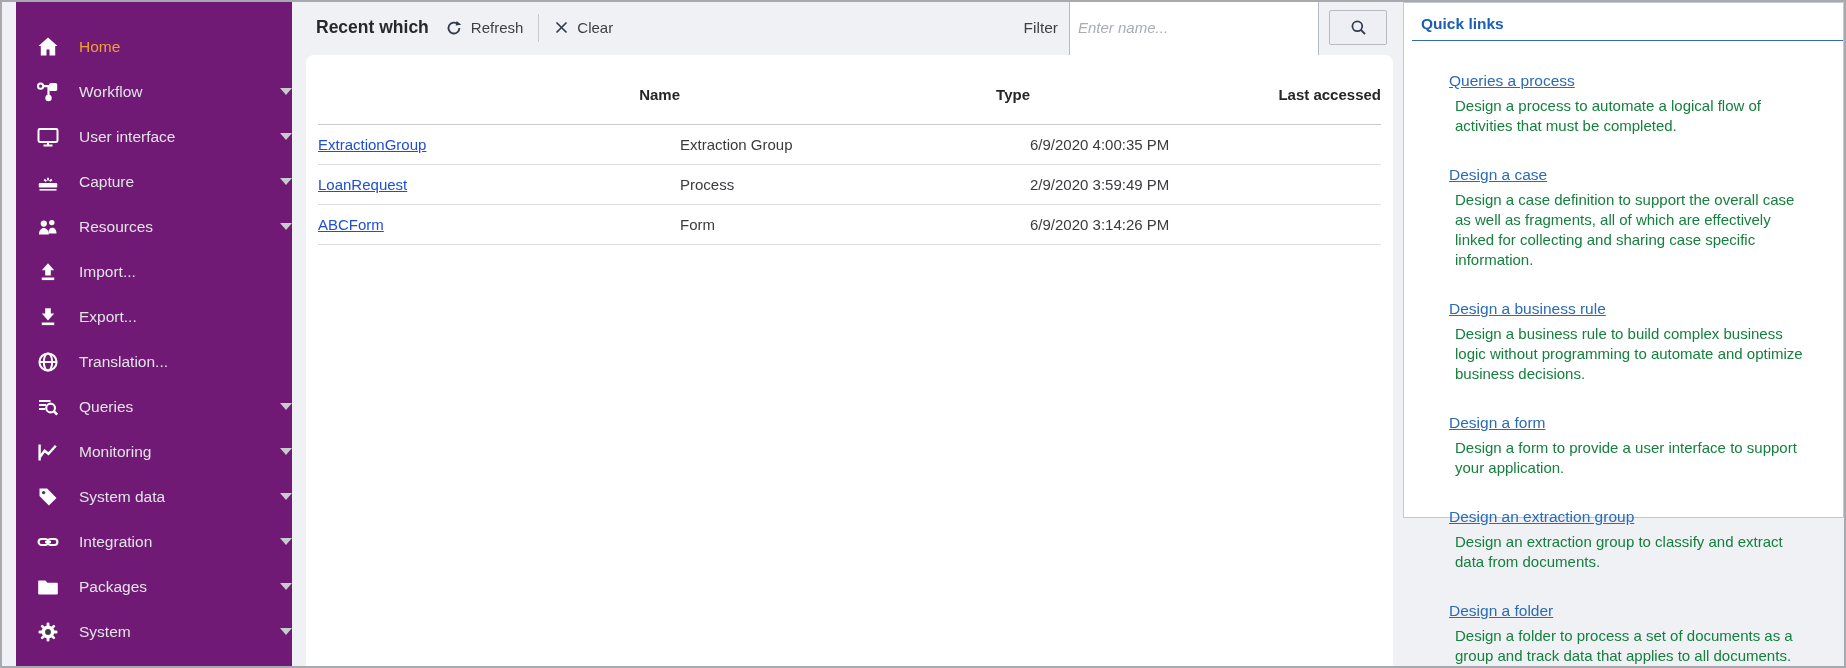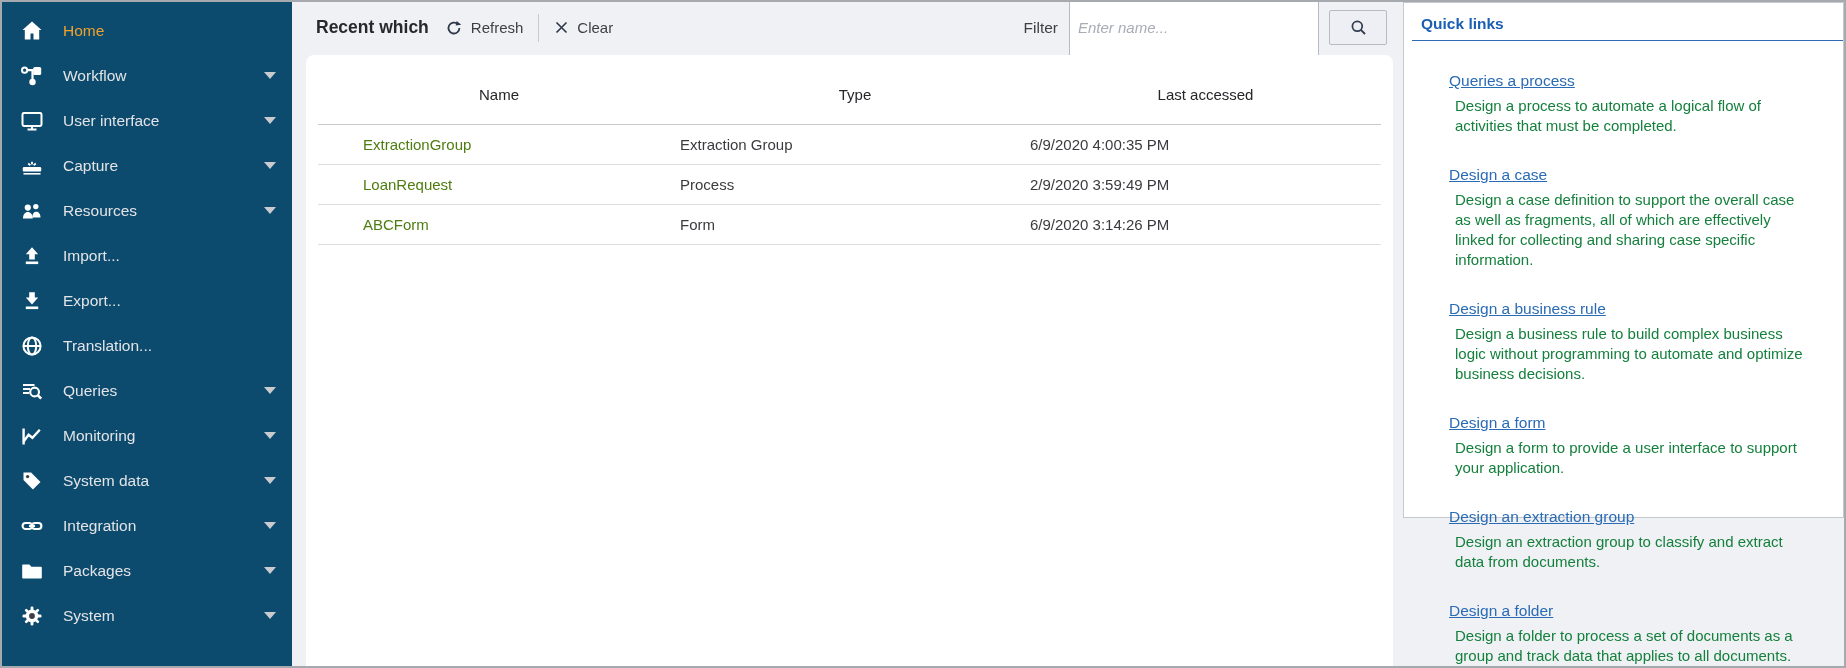--- a/index.html
+++ b/index.html
@@ -3,46 +3,46 @@
 <meta charset="utf-8">
 <style>
   html,body{margin:0;padding:0;}
   body{
     width:1846px;height:668px;position:relative;overflow:hidden;
     font-family:"Liberation Sans",sans-serif;background:#eff1f4;
   }
   .frame{position:absolute;inset:0;border:2px solid #a6a9ad;pointer-events:none;z-index:99;}
 
   
-  .sidebar{position:absolute;left:0;top:0;width:292px;height:668px;background:#0c4a6e;padding-top:8px;box-sizing:border-box;}
+  .sidebar{position:absolute;left:16px;top:0;width:292px;height:668px;background:#701a75;padding-top:24px;box-sizing:border-box;}
   .nav-item{height:45px;display:flex;align-items:center;padding:0 16px 0 18px;color:#e3e4e6;font-size:15.5px;cursor:pointer;}
   .nav-item .nicon{width:28px;height:28px;margin-right:17px;display:flex;align-items:center;justify-content:center;flex:0 0 28px;}
   .nav-item .nlabel{white-space:nowrap;}
   .nav-item.active .nlabel{color:#f0a22e;}
   .chevron{margin-left:auto;width:0;height:0;border-left:6px solid transparent;border-right:6px solid transparent;border-top:7px solid #c9cbcf;}
 
   
   .main{position:absolute;left:292px;top:0;width:1111px;height:668px;background:#eff1f4;}
   .main-header{height:55px;display:flex;align-items:center;padding:0 16px 0 24px;box-sizing:border-box;}
   .page-title{font-weight:bold;font-size:17.5px;color:#28282a;margin-right:16px;}
   .tool-btn{display:flex;align-items:center;gap:8px;color:#3d3f42;font-size:15px;cursor:pointer;white-space:nowrap;}
   .tool-sep{width:1px;height:28px;background:#c7c9cd;margin:0 15px;}
   .filter-group{margin-left:auto;display:flex;align-items:center;}
   .filter-label{font-size:15.5px;color:#3d3f42;margin-right:11px;}
   .filter-input{width:232px;height:30px;border:1px solid #b6bac2;background:#fff;padding:15px 8px;font-size:15px;font-family:"Liberation Sans",sans-serif;color:#333;box-sizing:content-box;}
   .filter-input::placeholder{color:#a8acb4;font-style:italic;}
   .search-btn{width:56px;height:33px;border:1px solid #b6bac2;background:#edeff4;display:flex;align-items:center;justify-content:center;margin-left:10px;cursor:pointer;border-radius:2px;}
 
   .card{position:absolute;left:14px;top:55px;width:1087px;height:613px;background:#ffffff;border-radius:8px 8px 0 0;padding:0 12px;box-sizing:border-box;}
   table.recent{width:100%;border-collapse:collapse;font-size:15px;table-layout:fixed;}
-  table.recent th{height:59px;text-align:center;vertical-align:middle;padding:10px 0 0 0;font-size:15px;font-weight:normal;color:#26262a;border-bottom:1px solid #c8cacd;}
+  table.recent th{height:59px;text-align:right;vertical-align:middle;padding:10px 0 0 0;font-size:15px;font-weight:bold;color:#26262a;border-bottom:1px solid #c8cacd;}
   table.recent td{height:39px;vertical-align:middle;padding:0;border-bottom:1px solid #dcdee1;color:#3a3b3e;}
   .col-name{width:362px;}
   .col-type{width:350px;}
-  a.row-link{color:#4d7c0f;cursor:pointer;margin-left:45px;}
+  a.row-link{color:#1d4ed8;text-decoration:underline;cursor:pointer;}
 
   
   .quick{position:absolute;left:1403px;top:2px;width:441px;height:516px;background:#fff;border:1px solid #c5c8cd;box-sizing:border-box;}
   .quick-title-wrap{margin-left:8px;border-bottom:1px solid #2f6cb3;padding:12px 0 7px 9px;}
   .quick-title{color:#1b5fb5;font-weight:bold;font-size:15.5px;}
   .quick-body{padding:31px 20px 0 45px;}
   .qblock{margin-bottom:30px;}
   .qlink{color:#2a6bb5;font-size:15.5px;text-decoration:underline;cursor:pointer;display:inline-block;}
   .qdesc{color:#15803d;font-size:15px;line-height:20px;margin:6px 10px 0 6px;}
 

